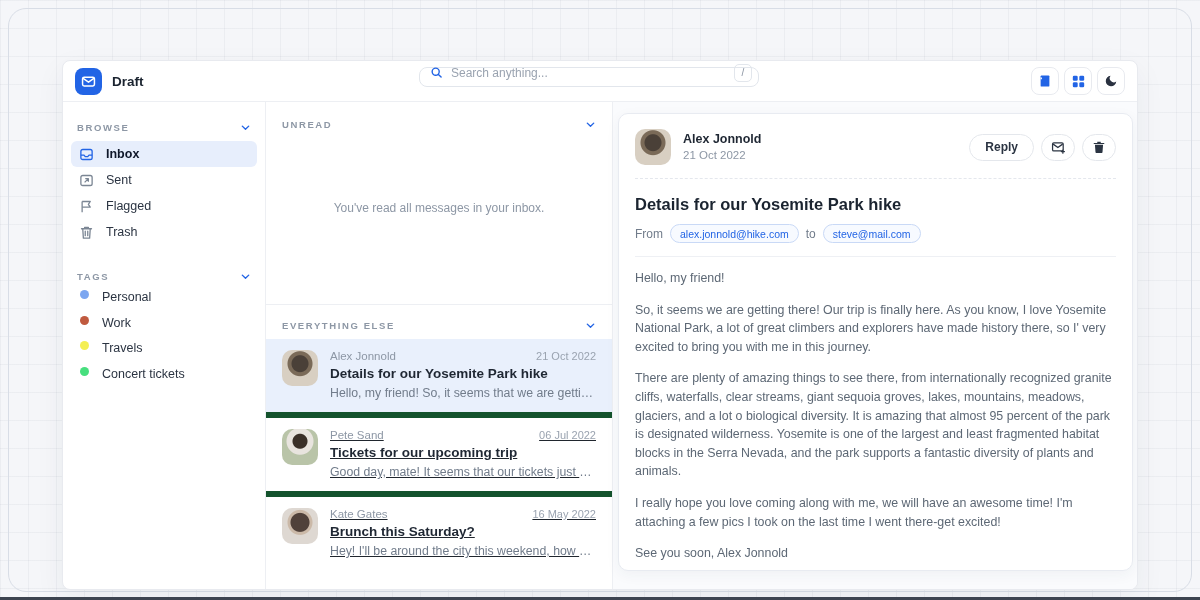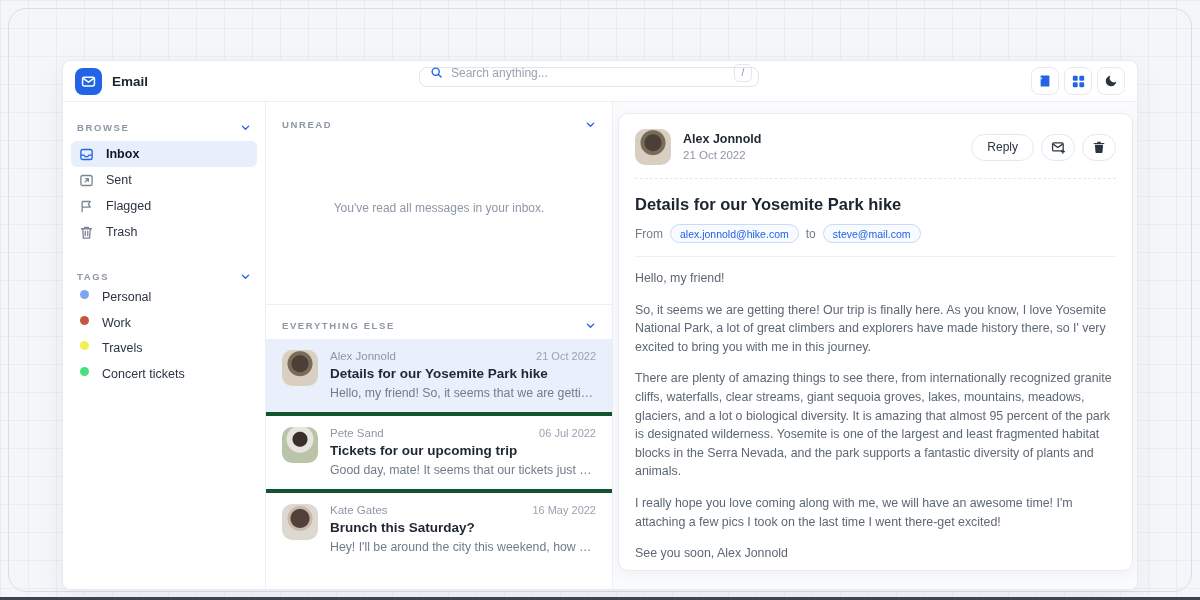--- a/index.html
+++ b/index.html
@@ -53,21 +53,21 @@
   .tags-head { margin-top:20px; }
   .tag-item { display:flex; align-items:flex-start; gap:13px; height:25.5px; margin:0 8px; padding:0 9px; font-size:12.5px; color:#2b3442; cursor:pointer; }
   .dot { width:9px; height:9px; border-radius:50%; flex:0 0 auto; }
 
   
   .list-head { display:flex; align-items:center; justify-content:space-between; padding:17px 16px 8px 16px; }
   .empty-zone { height:140px; display:flex; align-items:center; justify-content:center; }
   .empty-text { font-size:12px; color:#8d97a5; }
   .ee-block { border-top:1px solid #edeff3; margin-top:26px; }
   .mail-item { display:flex; gap:12px; padding:11px 16px 12px 16px; cursor:pointer; }
-  .mail-item + .mail-item { border-top:4px solid #14532d; }
+  .mail-item + .mail-item { border-top:6px solid #14532d;text-decoration:underline; }
   .mail-item.selected { background:#e9f0fc; }
   .avatar { width:36px; height:36px; border-radius:10px; flex:0 0 auto; }
   .av-alex { background:radial-gradient(circle at 50% 38%, #4a4038 0 8px, #7a6a58 9px 12px, #d8cfc2 13px); }
   .av-pete { background:radial-gradient(circle at 50% 34%, #3a3028 0 7px, #e8e4de 8px 13px, #b9c4a8 14px); }
   .av-kate { background:radial-gradient(circle at 50% 40%, #50413a 0 9px, #cbb9a8 10px 12px, #ded8d2 13px); }
   .mail-body { flex:1; min-width:0; }
   .mail-top { display:flex; justify-content:space-between; align-items:baseline; }
   .mail-sender { font-size:11.5px; color:#8d97a5; }
   .mail-date { font-size:11px; color:#9aa3b0; }
   .mail-subject { font-size:13.5px; font-weight:bold; color:#1f2733; margin:4px 0 5px 0; }
@@ -77,21 +77,21 @@
   .detail-card { position:absolute; left:5px; top:11px; width:515px; height:458px; background:#fff;
                  border:1px solid #e8ebf1; border-radius:10px; box-shadow:0 4px 14px rgba(40,50,70,0.05);
                  padding:15px 16px; overflow:hidden; }
   .d-head { display:flex; align-items:center; gap:12px; padding-bottom:13px; border-bottom:1px dashed #e4e7ed; }
   .d-who { line-height:1.35; }
   .d-name { font-size:12.5px; font-weight:bold; color:#1f2733; }
   .d-date { font-size:11.5px; color:#8d97a5; }
   .d-actions { margin-left:auto; display:flex; gap:7px; align-items:center; }
   .pill-btn { height:27px; border:1px solid #e4e7ec; background:#fff; border-radius:14px; display:flex; align-items:center;
               justify-content:center; cursor:pointer; color:#2b3442; }
-  .reply-btn { padding:0 15px; font-size:12px; font-weight:normal; }
+  .reply-btn { padding:0 15px; font-size:12px; font-weight:bold; }
   .sq { width:34px; }
   .d-subject { font-size:16.5px; font-weight:bold; color:#1b2430; margin:16px 0 10px 0; }
   .from-row { display:flex; align-items:center; gap:7px; font-size:12px; color:#717c8b; padding-bottom:13px; border-bottom:1px solid #eef0f4; }
   .chip { border:1px solid #c9d9f6; background:#f7faff; color:#2264e5; font-size:10.5px; padding:2.5px 9px; border-radius:10px; cursor:pointer; }
   .d-body { padding-top:12px; }
   .d-body p { font-size:12.4px; color:#5d6875; line-height:1.5; margin-bottom:13px; }
   svg { display:block; }
 </style>
 </head>
 <body>
@@ -100,21 +100,21 @@
 
 <div class="app">
 
   <div class="topbar">
     <div class="logo">
       <svg width="15" height="15" viewBox="0 0 24 24" fill="none" stroke="#ffffff" stroke-width="2.4" stroke-linecap="round" stroke-linejoin="round">
         <rect x="2.5" y="5" width="19" height="14" rx="2.5"></rect>
           <polyline points="4,7.5 12,13 20,7.5"></polyline>
       </svg>
     </div>
-    <div class="app-title">Email</div>
+    <div class="app-title">Draft</div>
 
     <div class="searchbox">
       <svg width="13" height="13" viewBox="0 0 24 24" fill="none" stroke="#2264e5" stroke-width="2.6" stroke-linecap="round">
         <circle cx="10.5" cy="10.5" r="6.5"></circle>
           <line x1="15.5" y1="15.5" x2="20.5" y2="20.5"></line>
       </svg>
       <input type="text" placeholder="Search anything..." style="">
       <div class="kbd">/</div>
     </div>
 

